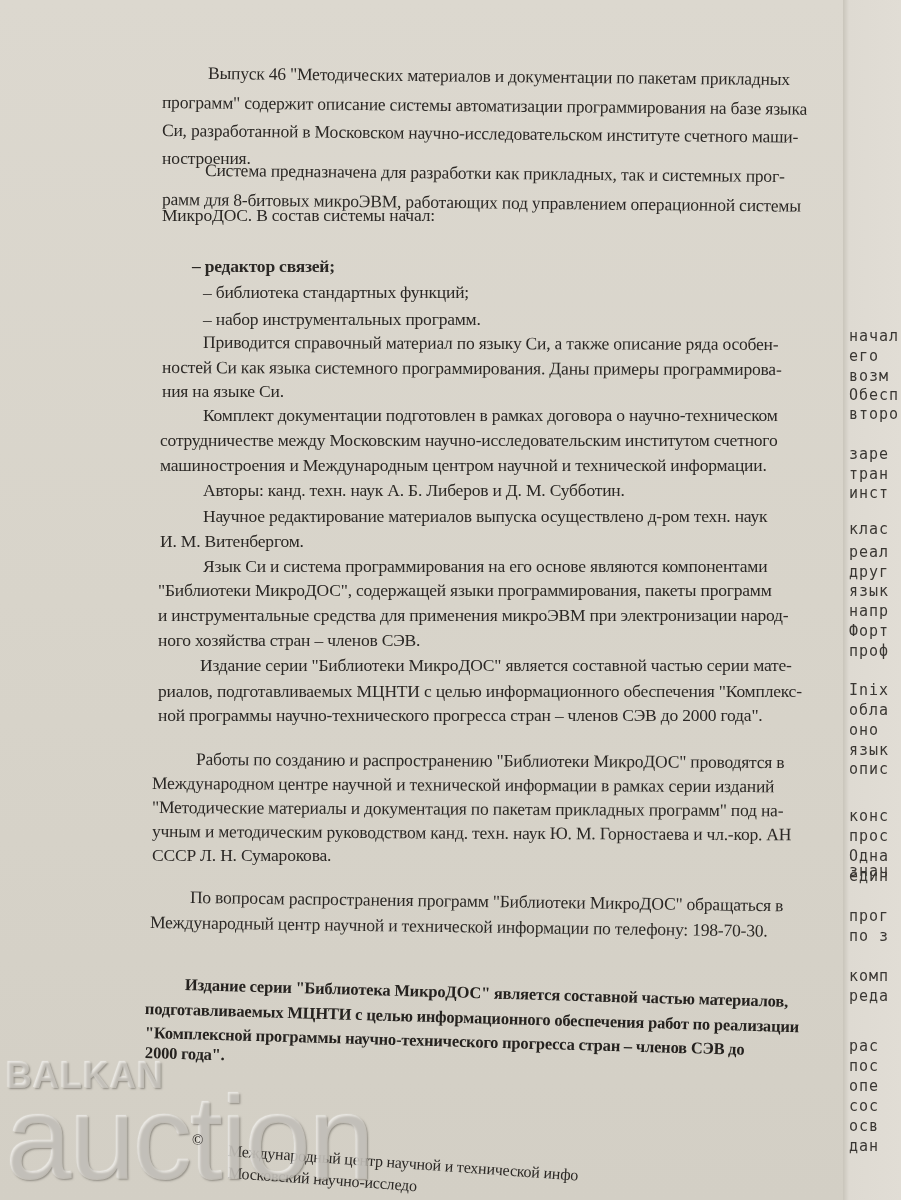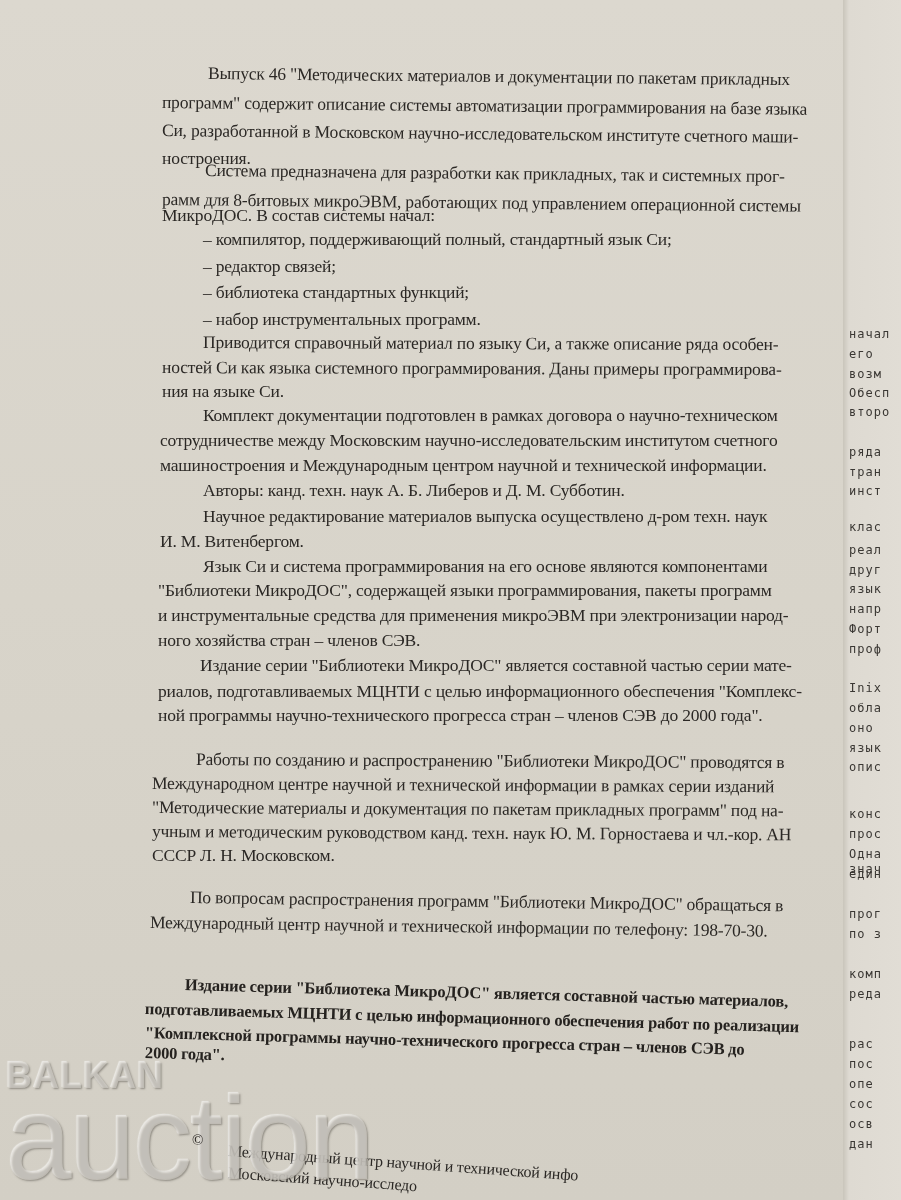--- a/index.html
+++ b/index.html
@@ -14,21 +14,21 @@
       background: linear-gradient(180deg, #dcd8cf 0%, #d8d4ca 50%, #d3cfc5 100%);
     }
     .next-page {
       position: absolute; left: 843px; top: 0; width: 58px; height: 1200px;
       background: linear-gradient(90deg, #c9c5bb 0px, #dedad2 6px, #e1ddd5 100%);
       overflow: hidden;
     }
     .next-page .mono-line {
       position: absolute; left: 6px;
       font-family: "DejaVu Sans Mono", "Liberation Mono", monospace;
-      font-size: 12px; letter-spacing: 1px; color: #3a3733; white-space: nowrap;
+      font-size: 15px; letter-spacing: 1px; color: #3a3733; white-space: nowrap;
     }
     .line {
       position: absolute; white-space: nowrap;
       font-size: 17.5px; letter-spacing: -0.2px; color: #2b2825;
       transform-origin: left center;
     }
     .bold { font-weight: bold; font-size: 16.5px; color: #25221f; }
     .watermark {
       position: absolute; left: 6px; top: 1058px;
       font-family: "Liberation Sans", "DejaVu Sans", sans-serif;
@@ -46,22 +46,21 @@
 <body>
 
 <div class="page" id="page">
     <div class="line" style="left: 208px; top: 63px; transform: rotate(0.6deg);">Выпуск  46 "Методических материалов и документации по пакетам прикладных</div>
     <div class="line" style="left: 162px; top: 92px; transform: rotate(0.6deg);">программ" содержит описание системы автоматизации программирования на базе языка</div>
     <div class="line" style="left: 162px; top: 120px; transform: rotate(0.6deg);">Си, разработанной в Московском научно-исследовательском институте счетного маши-</div>
     <div class="line" style="left: 162px; top: 148px;">ностроения.</div>
     <div class="line" style="left: 205px; top: 160px; transform: rotate(0.6deg);">Система предназначена для разработки как прикладных, так и системных прог-</div>
     <div class="line" style="left: 162px; top: 189px; transform: rotate(0.6deg);">рамм для 8-битовых микроЭВМ, работающих под управлением операционной системы</div>
     <div class="line" style="left: 162px; top: 205px;">МикроДОС. В состав системы начал:</div>
-    <div class="line" style="left: 203px; top: 229px;">– компилятор, поддерживающий полный, стандартный язык Си;</div>
-    <div class="line" style="left: 203px; top: 256px;">– редактор связей;</div>
+    <div class="line" style="left: 192px; top: 256px; font-weight: bold;">– редактор связей;</div>
     <div class="line" style="left: 203px; top: 282px;">– библиотека стандартных функций;</div>
     <div class="line" style="left: 203px; top: 309px;">– набор инструментальных программ.</div>
     <div class="line" style="left: 203px; top: 332px; transform: rotate(0.2deg);">Приводится справочный материал по языку Си, а также описание ряда особен-</div>
     <div class="line" style="left: 162px; top: 357px; transform: rotate(0.2deg);">ностей Си как языка системного программирования. Даны примеры программирова-</div>
     <div class="line" style="left: 162px; top: 381px;">ния на языке Си.</div>
     <div class="line" style="left: 203px; top: 405px;">Комплект документации подготовлен в рамках договора о научно-техническом</div>
     <div class="line" style="left: 160px; top: 430px;">сотрудничестве между Московским научно-исследовательским институтом счетного</div>
     <div class="line" style="left: 160px; top: 455px; font-family: Liberation Serif, serif;">машиностроения и Международным центром научной и технической информации.</div>
     <div class="line" style="left: 203px; top: 480px;">Авторы: канд. техн. наук А. Б. Либеров и Д. М. Субботин.</div>
     <div class="line" style="left: 203px; top: 506px;">Научное редактирование материалов выпуска осуществлено д-ром техн. наук</div>
@@ -70,37 +69,37 @@
     <div class="line" style="left: 158px; top: 580px;">"Библиотеки МикроДОС", содержащей языки программирования, пакеты программ</div>
     <div class="line" style="left: 158px; top: 605px;">и инструментальные средства для применения микроЭВМ при электронизации народ-</div>
     <div class="line" style="left: 158px; top: 630px;">ного хозяйства стран – членов СЭВ.</div>
     <div class="line" style="left: 200px; top: 655px;">Издание серии "Библиотеки МикроДОС" является составной частью серии мате-</div>
     <div class="line" style="left: 158px; top: 681px;">риалов, подготавливаемых МЦНТИ с целью информационного обеспечения "Комплекс-</div>
     <div class="line" style="left: 158px; top: 705px;">ной программы научно-технического прогресса стран – членов СЭВ до 2000 года".</div>
     <div class="line" style="left: 196px; top: 749px; transform: rotate(0.3deg);">Работы по созданию и распространению "Библиотеки МикроДОС" проводятся в</div>
     <div class="line" style="left: 152px; top: 773px; transform: rotate(0.3deg);">Международном центре научной и технической информации в рамках серии изданий</div>
     <div class="line" style="left: 152px; top: 797px; transform: rotate(0.3deg);">"Методические материалы и документация по пакетам прикладных программ" под на-</div>
     <div class="line" style="left: 152px; top: 821px; transform: rotate(0.3deg);">учным и методическим руководством канд. техн. наук Ю. М. Горностаева и чл.-кор. АН</div>
-    <div class="line" style="left: 152px; top: 845px;">СССР Л. Н. Московском.</div>
+    <div class="line" style="left: 152px; top: 845px;">СССР Л. Н. Сумарокова.</div>
     <div class="line" style="left: 190px; top: 887px; transform: rotate(0.8deg);">По вопросам распространения программ "Библиотеки МикроДОС" обращаться в</div>
     <div class="line" style="left: 150px; top: 912px; transform: rotate(0.8deg);">Международный центр научной и технической информации по телефону: 198-70-30.</div>
     <div class="line bold" style="left: 185px; top: 975px; transform: rotate(1.6deg);">Издание серии "Библиотека МикроДОС" является составной частью материалов,</div>
     <div class="line bold" style="left: 145px; top: 999px; transform: rotate(1.6deg);">подготавливаемых МЦНТИ с целью информационного обеспечения работ по реализации</div>
     <div class="line bold" style="left: 145px; top: 1023px; transform: rotate(1.6deg);">"Комплексной программы научно-технического прогресса стран – членов СЭВ до</div>
     <div class="line bold" style="left: 145px; top: 1043px; transform: rotate(1.6deg);">2000 года".</div>
     <div class="line" style="font-size: 16px; left: 228px; top: 1142px; transform: rotate(4deg);">Международный центр научной и технической инфо</div>
     <div class="line" style="font-size: 16px; left: 228px; top: 1164px; transform: rotate(4deg);">Московский научно-исследо</div>
   </div>
 <div class="next-page" id="nextpage">
     <div class="mono-line" style="top: 327px;">начал</div>
     <div class="mono-line" style="top: 347px;">его</div>
     <div class="mono-line" style="top: 367px;">возм</div>
     <div class="mono-line" style="top: 386px;">Обесп</div>
     <div class="mono-line" style="top: 405px;">второ</div>
-    <div class="mono-line" style="top: 445px;">ряда</div>
+    <div class="mono-line" style="top: 445px;">заре</div>
     <div class="mono-line" style="top: 465px;">тран</div>
     <div class="mono-line" style="top: 484px;">инст</div>
     <div class="mono-line" style="top: 520px;">клас</div>
     <div class="mono-line" style="top: 543px;">реал</div>
     <div class="mono-line" style="top: 563px;">друг</div>
     <div class="mono-line" style="top: 582px;">язык</div>
     <div class="mono-line" style="top: 602px;">напр</div>
     <div class="mono-line" style="top: 622px;">Форт</div>
     <div class="mono-line" style="top: 642px;">проф</div>
     <div class="mono-line" style="top: 681px;">Inix</div>

